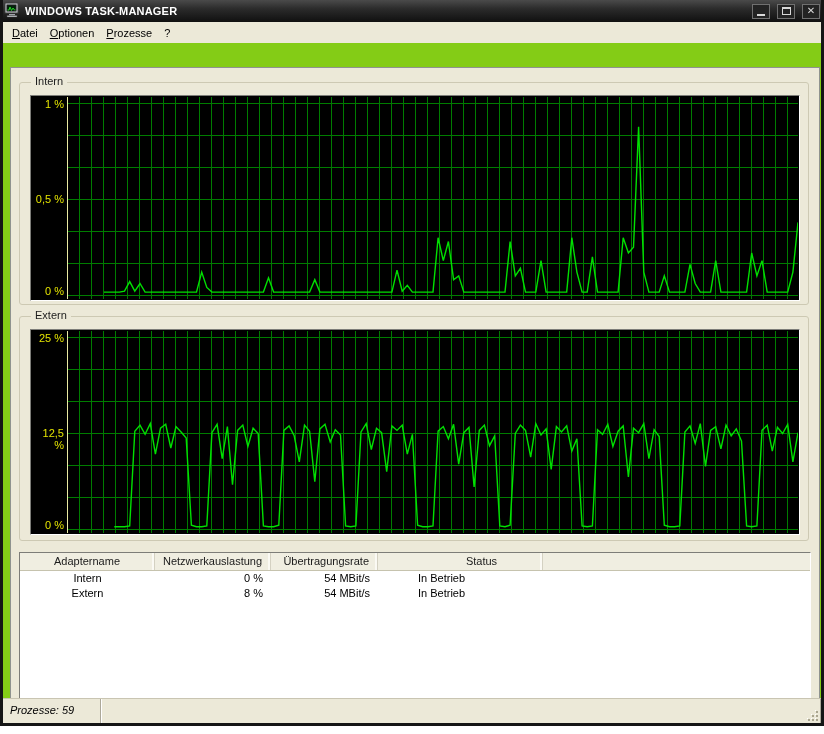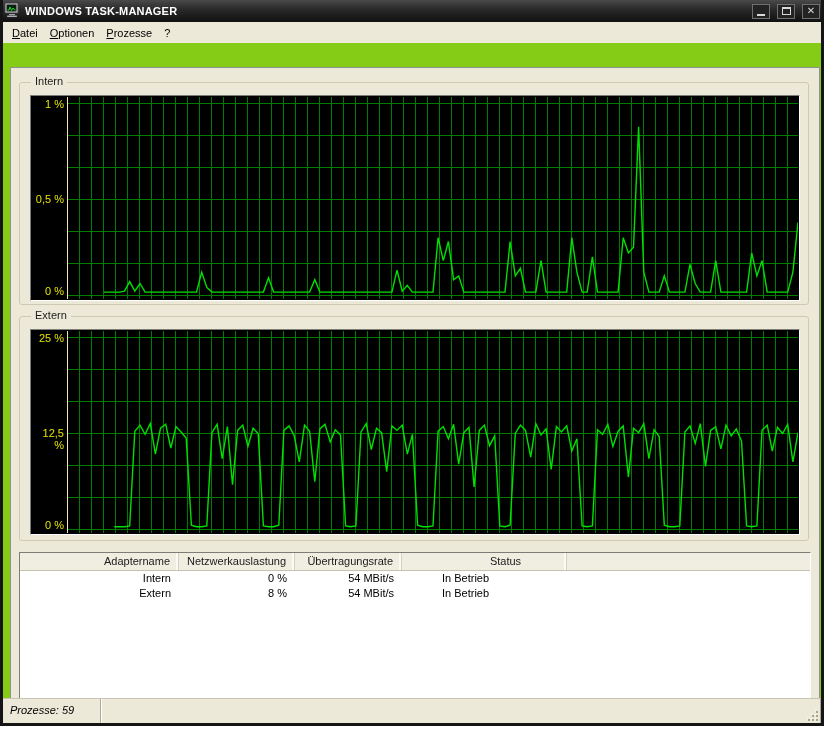--- a/index.html
+++ b/index.html
@@ -80,21 +80,21 @@
     border-top:1px solid #7d7d78; border-left:1px solid #7d7d78;
     border-bottom:1px solid #fff; border-right:1px solid #fff;
   }
   .lv-header { display:flex; height:18px; background:#f0eee1; border-bottom:1px solid #c6c3ae; }
   .lv-hcell {
     height:100%; line-height:17px; color:#1a1a1a;
     border-right:1px solid #d4d1c2; box-shadow:inset -2px 0 0 #fbfaf4; padding:0 8px;
   }
   .lv-row { display:flex; height:15px; line-height:15px; }
   .lv-cell { padding:0 8px; }
-  .c0 { width:135px; text-align:right;margin-left:24px; }
+  .c0 { width:135px; text-align:center; }
   .c1 { width:116px; text-align:right; }
   .c2 { width:107px; text-align:right; }
   .c3 { width:122px; }
   .hc3 { text-align:center;margin-left:43px; }
   .rc3 { text-align:left; padding-left:40px; }
 
   
   .statusbar {
     position:absolute; left:0; right:0; bottom:0; height:25px; background:#ece9d8;
     border-top:1px solid #c9c5b2; display:flex;font-style:italic;

